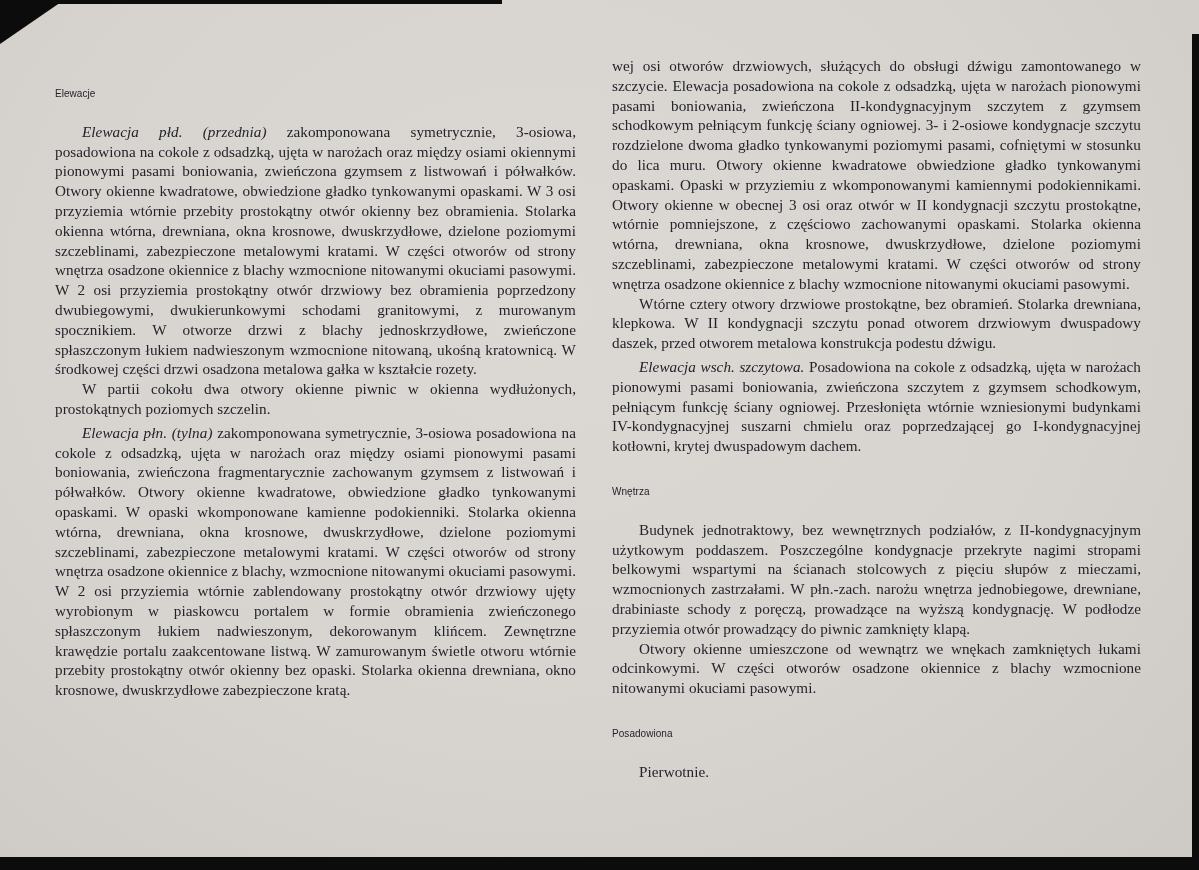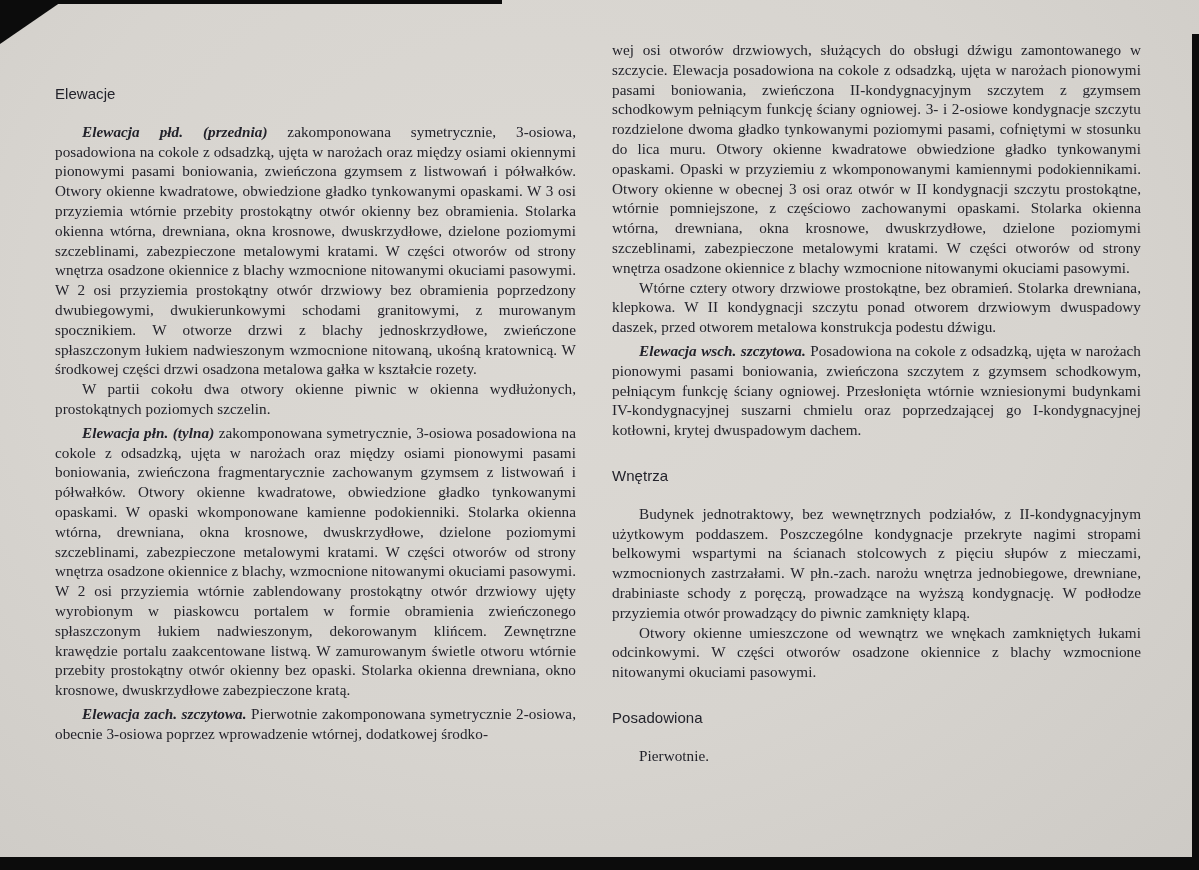--- a/index.html
+++ b/index.html
@@ -15,34 +15,34 @@
     background: radial-gradient(ellipse at 45% 35%, #dcd9d4 0%, #d7d4cf 55%, #cdcac5 100%);
   }
   .col {
     position: absolute;
     text-align: justify;
     font-size: 15.2px;
     line-height: 19.8px;
     letter-spacing: 0.05px;
   }
   .col-left  { left: 55px;  top: 84px; width: 521px; }
-  .col-right { left: 612px; top: 40px; width: 529px; }
+  .col-right { left: 612px; top: 56px; width: 529px; }
   .col p { margin: 0; text-indent: 27px; }
   p.noindent { text-indent: 0; }
   p.gap { margin-top: 4px; }
   h2 {
     font-family: "Liberation Sans", sans-serif;
     font-weight: 400;
-    font-size: 15px;
+    font-size: 10px;
     margin: 0;
     text-align: left;
   }
   .h-top { margin: 0 0 18px 0; }
   .h-mid { margin: 26px 0 18px 0; }
-  .lead { font-style: italic; font-weight: bold; }
+  .lead { font-style: italic; font-weight: normal; }
   
   .edge-bottom {
     position: absolute; left: 0; bottom: 0; width: 100%; height: 13px;
     background: #0c0c0c;
   }
   .edge-right {
     position: absolute; right: 0; top: 34px; width: 7px; height: 823px;
     background: #0c0c0c;
   }
   .edge-top {
@@ -63,21 +63,20 @@
   <div class="col col-left">
     <h2 class="h-top">Elewacje</h2>
 
     <p><span class="lead">Elewacja płd. (przednia)</span><span> zakomponowana symetrycznie, 3-osiowa, posadowiona na cokole z odsadzką, ujęta w narożach oraz między osiami okiennymi pionowymi pasami boniowania, zwieńczona gzymsem z listwowań i półwałków. Otwory okienne kwadratowe, obwiedzione gładko tynkowanymi opaskami. W 3 osi przyziemia wtórnie przebity prostokątny otwór okienny bez obramienia. Stolarka okienna wtórna, drewniana, okna krosnowe, dwuskrzydłowe, dzielone poziomymi szczeblinami, zabezpieczone metalowymi kratami. W części otworów od strony wnętrza osadzone okiennice z blachy wzmocnione nitowanymi okuciami pasowymi. W 2 osi przyziemia prostokątny otwór drzwiowy bez obramienia poprzedzony dwubiegowymi, dwukierunkowymi schodami granitowymi, z murowanym spocznikiem. W otworze drzwi z blachy jednoskrzydłowe, zwieńczone spłaszczonym łukiem nadwieszonym wzmocnione nitowaną, ukośną kratownicą. W środkowej części drzwi osadzona metalowa gałka w kształcie rozety.</span></p>
 
     <p><span>W partii cokołu dwa otwory okienne piwnic w okienna wydłużonych, prostokątnych poziomych szczelin.</span></p>
 
     <p class="gap"><span class="lead">Elewacja płn. (tylna)</span><span> zakomponowana symetrycznie, 3-osiowa posadowiona na cokole z odsadzką, ujęta w narożach oraz między osiami pionowymi pasami boniowania, zwieńczona fragmentarycznie zachowanym gzymsem z listwowań i półwałków. Otwory okienne kwadratowe, obwiedzione gładko tynkowanymi opaskami. W opaski wkomponowane kamienne podokienniki. Stolarka okienna wtórna, drewniana, okna krosnowe, dwuskrzydłowe, dzielone poziomymi szczeblinami, zabezpieczone metalowymi kratami. W części otworów od strony wnętrza osadzone okiennice z blachy, wzmocnione nitowanymi okuciami pasowymi. W 2 osi przyziemia wtórnie zablendowany prostokątny otwór drzwiowy ujęty wyrobionym w piaskowcu portalem w formie obramienia zwieńczonego spłaszczonym łukiem nadwieszonym, dekorowanym klińcem. Zewnętrzne krawędzie portalu zaakcentowane listwą. W zamurowanym świetle otworu wtórnie przebity prostokątny otwór okienny bez opaski. Stolarka okienna drewniana, okno krosnowe, dwuskrzydłowe zabezpieczone kratą.</span></p>
 
 
-    <p class="gap"><span class="lead">Elewacja zach. szczytowa.</span><span> Pierwotnie zakomponowana symetrycznie 2-osiowa, obecnie 3-osiowa poprzez wprowadzenie wtórnej, dodatkowej środko-</span></p>
   </div>
 
   <div class="col col-right">
     <p class="noindent"><span>wej osi otworów drzwiowych, służących do obsługi dźwigu zamontowanego w szczycie. Elewacja posadowiona na cokole z odsadzką, ujęta w narożach pionowymi pasami boniowania, zwieńczona II-kondygnacyjnym szczytem z gzymsem schodkowym pełniącym funkcję ściany ogniowej. 3- i 2-osiowe kondygnacje szczytu rozdzielone dwoma gładko tynkowanymi poziomymi pasami, cofniętymi w stosunku do lica muru. Otwory okienne kwadratowe obwiedzione gładko tynkowanymi opaskami. Opaski w przyziemiu z wkomponowanymi kamiennymi podokiennikami. Otwory okienne w obecnej 3 osi oraz otwór w II kondygnacji szczytu prostokątne, wtórnie pomniejszone, z częściowo zachowanymi opaskami. Stolarka okienna wtórna, drewniana, okna krosnowe, dwuskrzydłowe, dzielone poziomymi szczeblinami, zabezpieczone metalowymi kratami. W części otworów od strony wnętrza osadzone okiennice z blachy wzmocnione nitowanymi okuciami pasowymi.</span></p>
 
     <p><span>Wtórne cztery otwory drzwiowe prostokątne, bez obramień. Stolarka drewniana, klepkowa. W II kondygnacji szczytu ponad otworem drzwiowym dwuspadowy daszek, przed otworem metalowa konstrukcja podestu dźwigu.</span></p>
 
     <p class="gap"><span class="lead">Elewacja wsch. szczytowa.</span><span> Posadowiona na cokole z odsadzką, ujęta w narożach pionowymi pasami boniowania, zwieńczona szczytem z gzymsem schodkowym, pełniącym funkcję ściany ogniowej. Przesłonięta wtórnie wzniesionymi budynkami IV-kondygnacyjnej suszarni chmielu oraz poprzedzającej go I-kondygnacyjnej kotłowni, krytej dwuspadowym dachem.</span></p>
 
     <h2 class="h-mid">Wnętrza</h2>

